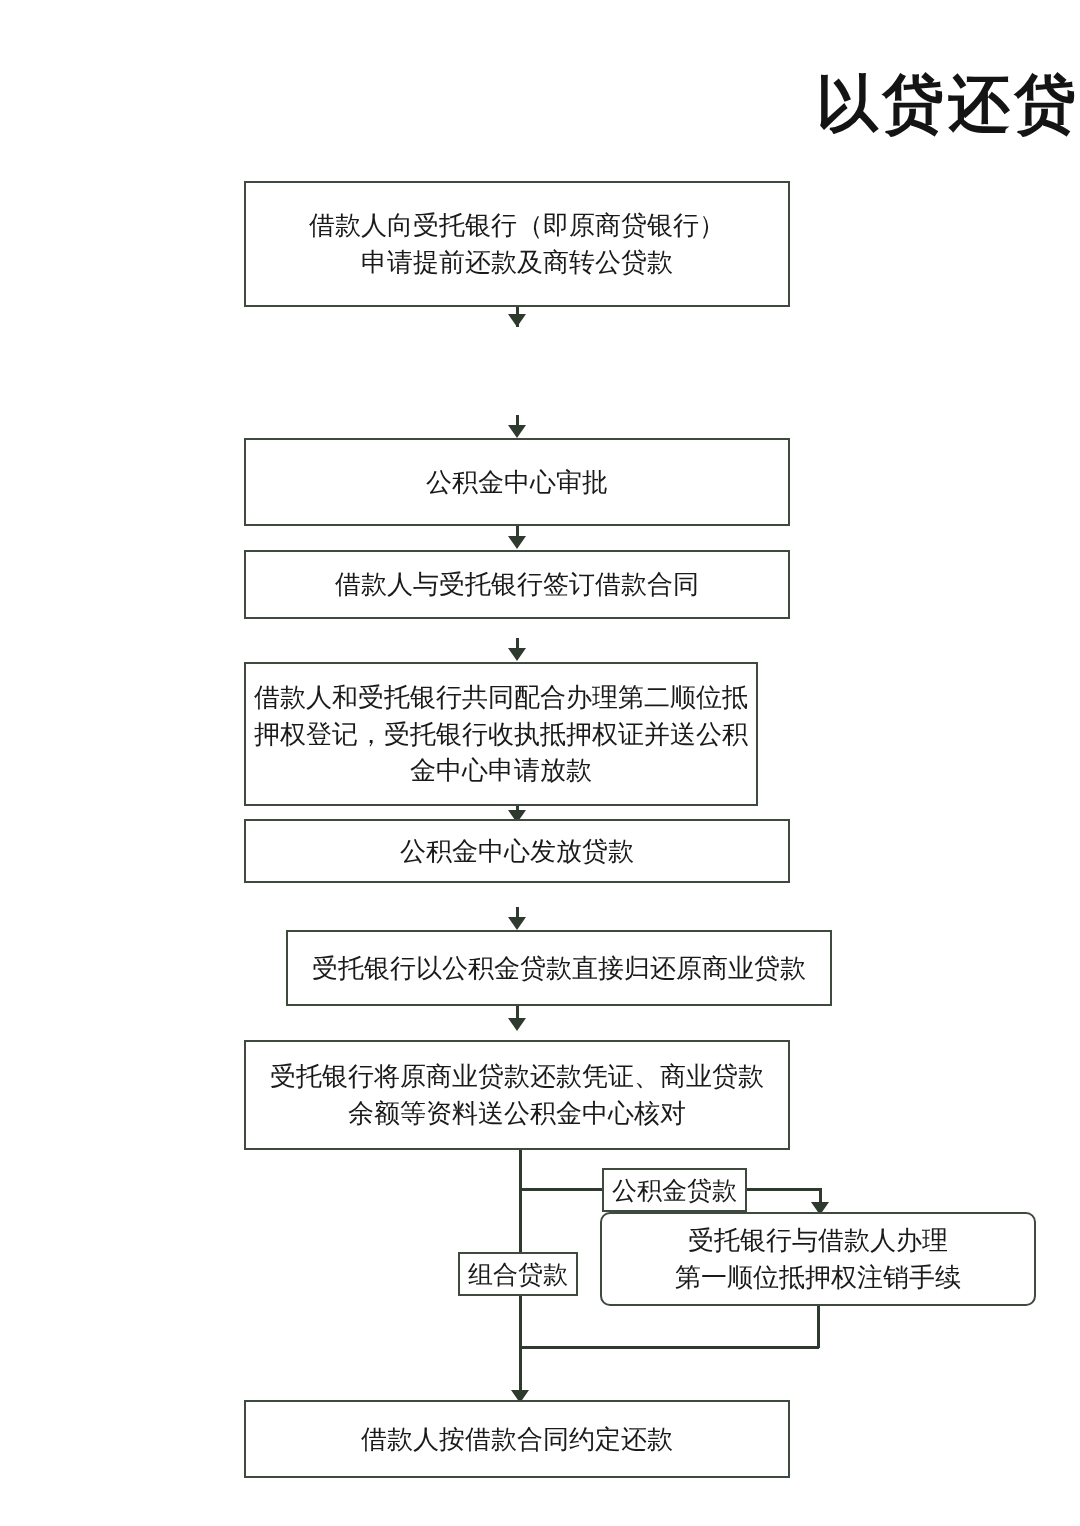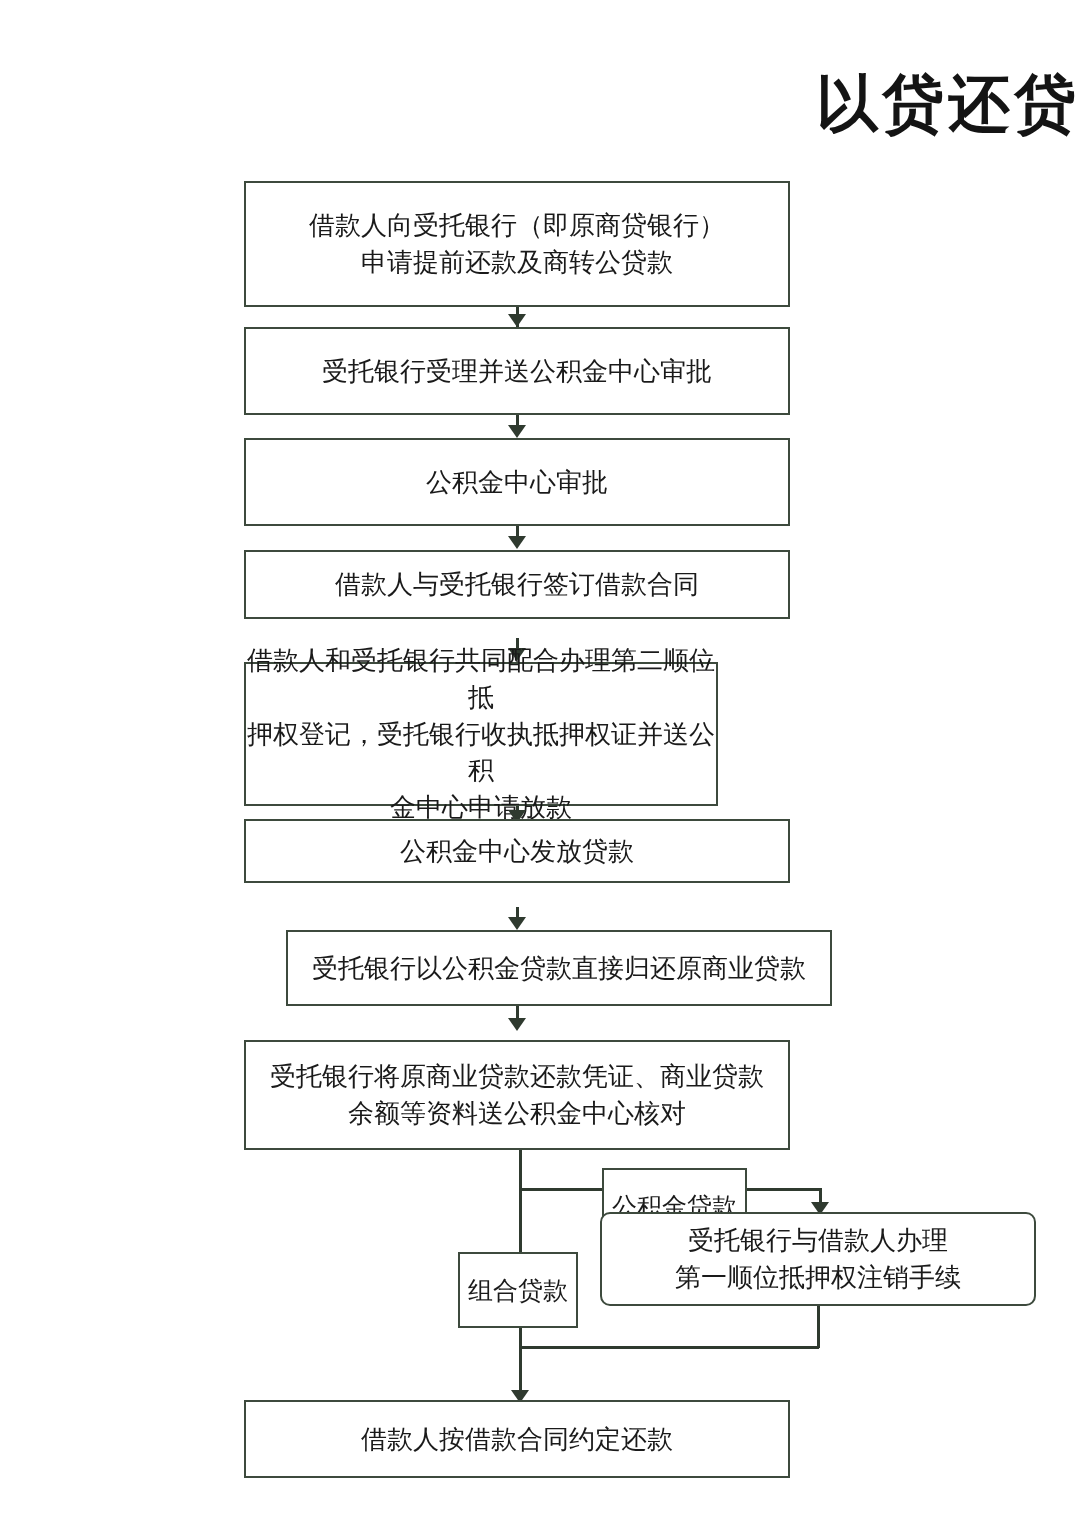--- a/index.html
+++ b/index.html
@@ -62,57 +62,54 @@
     border-top: 13px solid #2f3a2f;
   }
   .label {
     position: absolute;
     box-sizing: border-box;
     border: 2px solid #3d4a3d;
     background: #ffffff;
     font-size: 25px;
     line-height: 1.2;
     color: #1a1a1a;
-    padding: 21px 8px;
+    padding: 5px 8px;
     white-space: nowrap;
   }
 </style>
 </head>
 <body>
 
 <div id="canvas">
 
   <div class="title">以贷还贷</div>
 
   <div class="node" style="left:244px; top:181px; width:546px; height:126px;">
     <span>借款人向受托银行（即原商贷银行）
 申请提前还款及商转公贷款</span>
   </div>
   <div class="arrow arrow-v" style="left:516px; top:307px; height:20px;"></div>
   <div class="arrowhead-down" style="left:508px; top:314px;"></div>
 
-  <div class="node" style="left:244px; top:327px; width:546px; height:88px;">
-    <span>受托银行受理并送公积金中心审批</span>
-  </div>
   <div class="arrow arrow-v" style="left:516px; top:415px; height:20px;"></div>
   <div class="arrowhead-down" style="left:508px; top:425px;"></div>
 
   <div class="node" style="left:244px; top:438px; width:546px; height:88px;">
     <span>公积金中心审批</span>
   </div>
   <div class="arrow arrow-v" style="left:516px; top:526px; height:20px;"></div>
   <div class="arrowhead-down" style="left:508px; top:536px;"></div>
 
   <div class="node" style="left:244px; top:550px; width:546px; height:69px;">
     <span>借款人与受托银行签订借款合同</span>
   </div>
   <div class="arrow arrow-v" style="left:516px; top:638px; height:20px;"></div>
   <div class="arrowhead-down" style="left:508px; top:648px;"></div>
 
-  <div class="node" style="left:244px; top:662px; width:474px; height:144px;">
+  <div class="node" style="left:244px; top:662px; width:514px; height:144px;">
     <span>借款人和受托银行共同配合办理第二顺位抵
 押权登记，受托银行收执抵押权证并送公积
 金中心申请放款</span>
   </div>
   <div class="arrow arrow-v" style="left:516px; top:806px; height:16px;"></div>
   <div class="arrowhead-down" style="left:508px; top:810px;"></div>
 
   <div class="node" style="left:244px; top:819px; width:546px; height:64px;">
     <span>公积金中心发放贷款</span>
   </div>

